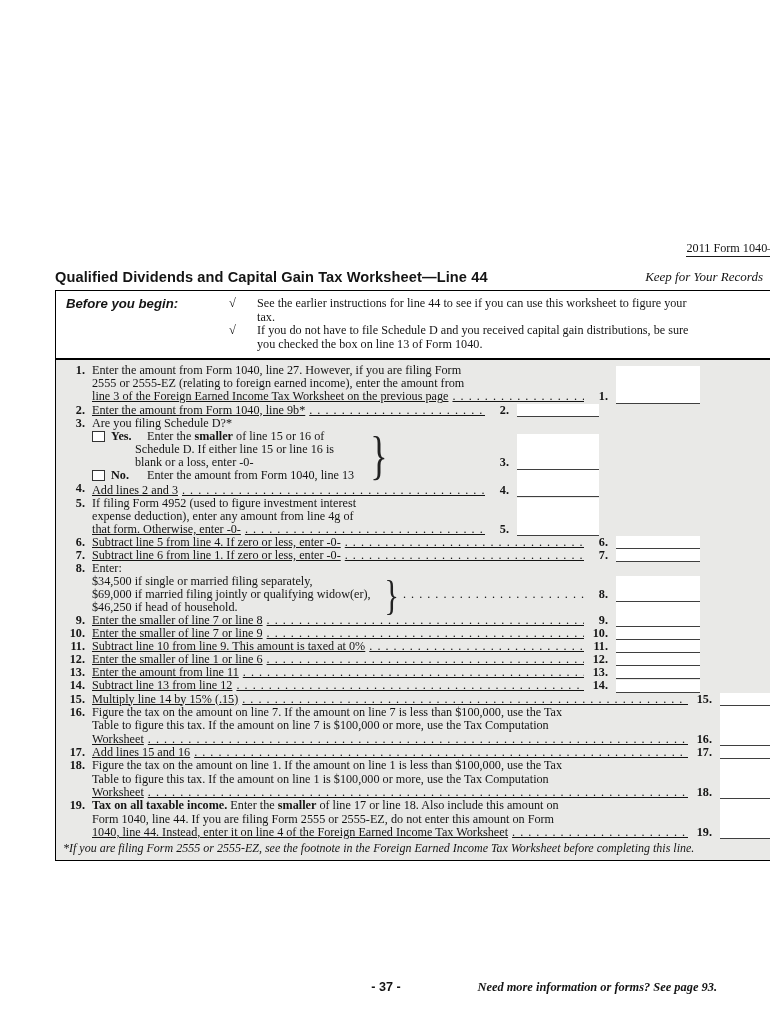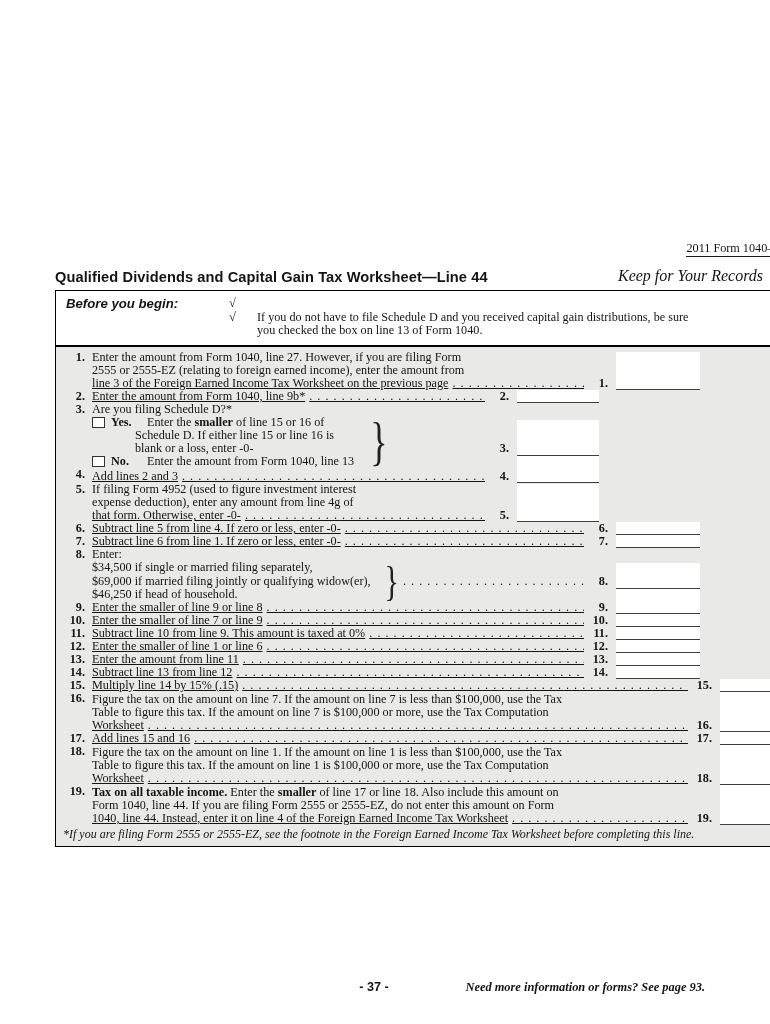--- a/index.html
+++ b/index.html
@@ -11,21 +11,21 @@
         font-family:"Liberation Serif",serif;color:var(--ink);}
   .content{position:absolute;left:55px;top:241px;width:762px;}
 
   
   .runhead{text-align:right;font-size:12.2px;line-height:15px;}
   .runhead span{border-bottom:1px solid #1a1a1a;padding-bottom:1px;}
 
   
   .titlerow{display:flex;align-items:flex-end;margin-top:4px;}
   .title{font-family:"Liberation Sans",sans-serif;font-weight:bold;font-size:14.6px;letter-spacing:.1px;flex:1;}
-  .keep{font-style:italic;font-size:16px;white-space:nowrap;margin-right:26px;}
+  .keep{font-style:italic;font-size:13px;white-space:nowrap;margin-right:26px;}
   .pencil{display:block;margin-bottom:-2px;}
 
   
   .beforebox{border:1.2px solid #000;background:#fff;margin-top:5px;padding:6px 4px 7px 10px;
              display:flex;font-size:12.2px;line-height:13.6px;}
   .beforelabel{font-family:"Liberation Sans",sans-serif;font-weight:bold;font-style:italic;
                font-size:13.2px;width:163px;flex:0 0 163px;}
   .bitems{flex:1;}
   .bitem{display:flex;align-items:flex-start;}
   .chk{width:28px;flex:0 0 28px;font-size:12.5px;}
@@ -65,21 +65,21 @@
   .ynlbl{font-weight:bold;flex:0 0 36px;width:36px;}
   .yn-cont{margin-left:43px;}
   .brace{font-family:"Liberation Serif",serif;color:#222;align-self:center;line-height:1;}
   .brace.b4{font-size:36px;transform:scaleY(1.45);margin-left:16px;}
   .brace.b3{font-size:30px;transform:scaleY(1.4);margin-left:14px;}
   .leader8{align-self:flex-end;margin-bottom:13px;}
 
   .footnote{font-style:italic;font-size:12px;margin-top:3px;white-space:nowrap;}
 
   
-  .footer{position:absolute;left:43px;top:980px;width:662px;height:18px;}
+  .footer{position:absolute;left:55px;top:980px;width:662px;height:18px;}
   .pageno{position:absolute;left:50%;transform:translateX(-50%);
           font-family:"Liberation Sans",sans-serif;font-weight:bold;font-size:12.6px;}
   .footnote-right{position:absolute;right:0;font-weight:bold;font-style:italic;font-size:12.4px;}
   b{font-weight:bold;}
 </style>
 </head>
 <body>
 
 <div class="page">
   <div class="content">
@@ -100,20 +100,24 @@
           <polygon points="22.6,1.4 23.6,0.4 27.8,4.6 26.8,5.6"></polygon>
         </g>
       </svg>
     </div>
 
     <div class="beforebox">
       <div class="beforelabel">Before you begin:</div>
       <div class="bitems">
         <div class="bitem">
           <span class="chk">√</span>
+          <div class="btext">
+            <div class="ln">See the earlier instructions for line 44 to see if you can use this worksheet to figure your</div>
+            <div class="ln">tax.</div>
+          </div>
         </div>
         <div class="bitem">
           <span class="chk">√</span>
           <div class="btext">
             <div class="ln">If you do not have to file Schedule D and you received capital gain distributions, be sure</div>
             <div class="ln">you checked the box on line 13 of Form 1040.</div>
           </div>
         </div>
       </div>
     </div>
@@ -267,21 +271,21 @@
               <span class="bxbot"></span>
             </span>
         </div>
         <div class="sp"></div>
       </div>
 
       <div class="row c2">
         <div class="num">9.</div>
         <div class="body">
             <div class="lastln">
-              <span>Enter the smaller of line 9 or line 8</span>
+              <span>Enter the smaller of line 7 or line 8</span>
               <span class="leader">. . . . . . . . . . . . . . . . . . . . . . . . . . . . . . . . . . . . . . . . . . . . . . . . . . . . . . . . . . . . . . . . . . . . . . . . . . . . . . . . . . . . . . . . . . . . . . . . . . . . . . . . . . . . . . </span>
             </div>
           </div>
         <div class="entry">
             <span class="lbl">9.</span>
             <span class="box h1"></span>
           </div>
         <div class="sp"></div>
       </div>
       <div class="row c2">

